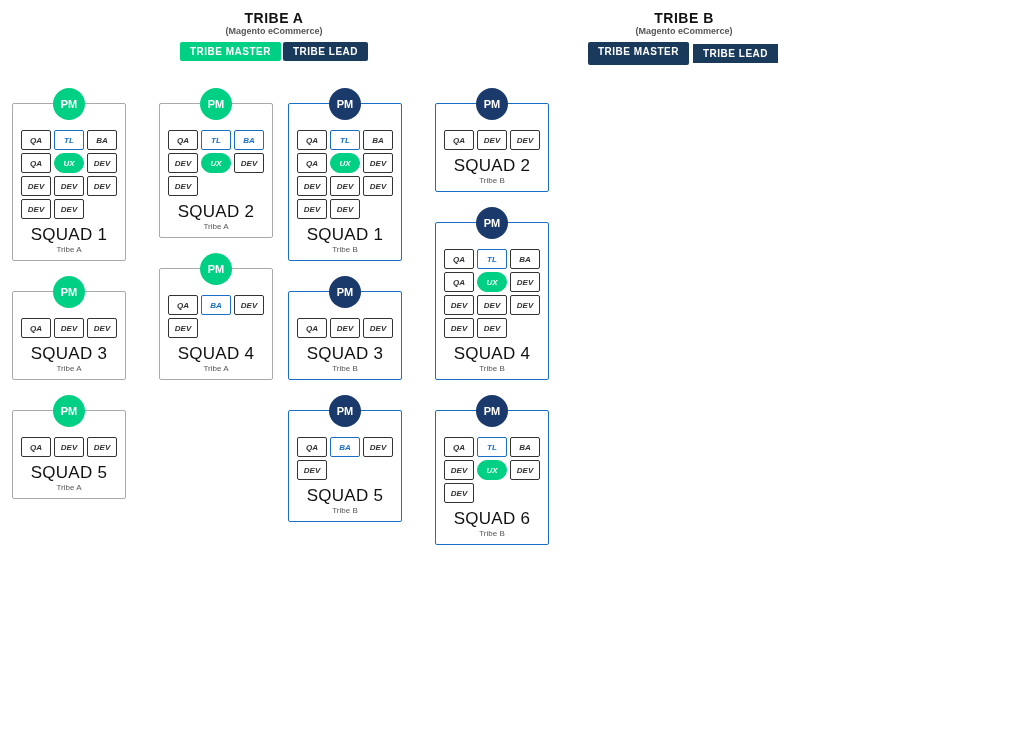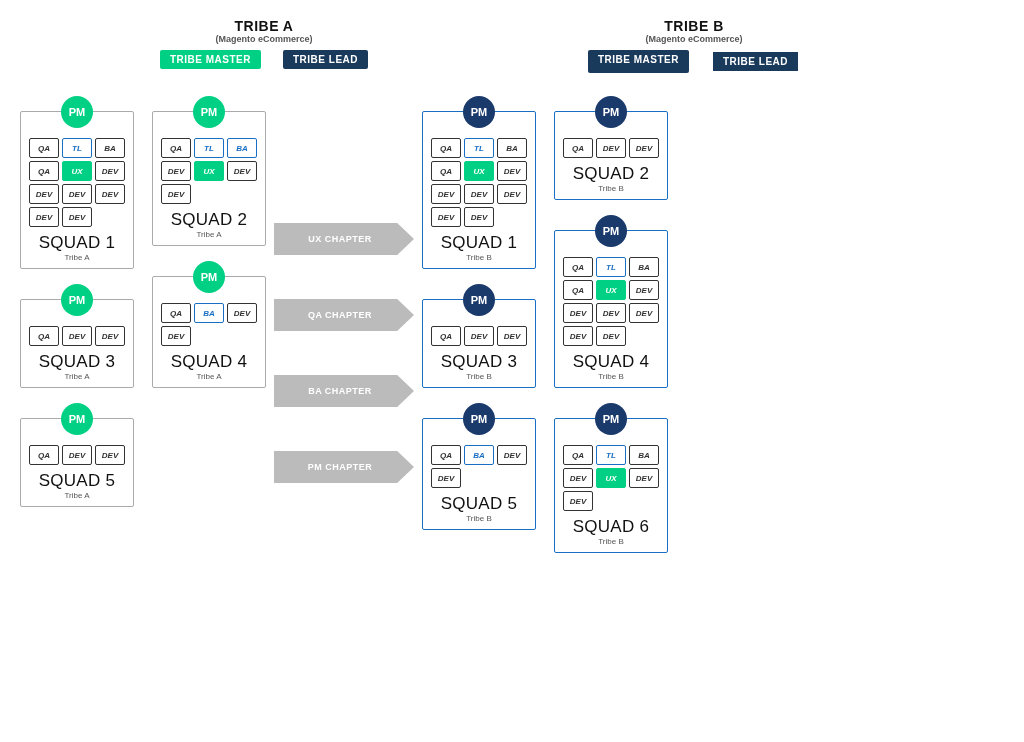--- a/index.html
+++ b/index.html
@@ -7,21 +7,21 @@
       background: #fff;
       font-family: Arial, sans-serif;
       width: 1024px;
       min-height: 742px;
       overflow: hidden;
     }
     .page {
       width: 960px;
       min-height: 742px;
       position: relative;
-      padding: 10px;
+      padding: 2px;
     }
 
     
     .tribes-header {
       display: flex;
       justify-content: center;
       gap: 220px;
       margin-bottom: 8px;
       padding-top: 8px;
     }
@@ -35,38 +35,38 @@
       color: #111;
     }
     .tribe-subtitle {
       font-size: 9px;
       color: #555;
       margin-bottom: 6px;
       font-weight: bold;
     }
     .tribe-badges {
       display: flex;
-      gap: 22px;
+      gap: 2px;
       justify-content: center;
     }
     .badge {
       padding: 4px 10px;
       font-size: 10px;
       font-weight: 900;
       letter-spacing: 0.5px;
       border-radius: 2px;
       color: #fff;
     }
     .badge-master-green { background: #00d084; }
     .badge-master-dark { background: #1a3a5c; }
 
     
     .main-layout {
       display: flex;
-      gap: 0px;
+      gap: 15px;
       align-items: flex-start;
       position: relative;
     }
 
     
     .col {
       display: flex;
       flex-direction: column;
       gap: 10px;
     }
@@ -121,21 +121,21 @@
       border-radius: 2px;
       display: flex;
       align-items: center;
       justify-content: center;
       font-size: 8px;
       font-weight: 700;
       color: #333;
       background: #fff;
     }
     .role-tag.tl { border-color: #1a6fc4; color: #1a6fc4; }
-    .role-tag.ux { background: #00d084; border-color: #00d084; color: #fff; }
+    .role-tag.ux { background: #00d084; border-color: #00d084; color: #fff; border-radius: 10px; }
     .role-tag.ba-blue { border-color: #1a6fc4; color: #1a6fc4; }
 
     .squad-name {
       text-align: center;
       font-size: 17px;
       font-weight: 400;
       letter-spacing: 0.3px;
       margin-top: 6px;
       color: #111;
     }
@@ -296,42 +296,20 @@
           <div class="role-row">
             <div class="role-tag">DEV</div>
           </div>
         </div>
         <div class="squad-name">SQUAD 4</div>
         <div class="squad-tribe">Tribe A</div>
       </div>
 
     </div>
 
-    <div class="chapters-col">
-      <div class="chapter-arrow">
-        <div class="arrow-shape">
-          <span class="arrow-label">UX CHAPTER</span>
-        </div>
-      </div>
-      <div class="chapter-arrow">
-        <div class="arrow-shape">
-          <span class="arrow-label">QA CHAPTER</span>
-        </div>
-      </div>
-      <div class="chapter-arrow">
-        <div class="arrow-shape">
-          <span class="arrow-label">BA CHAPTER</span>
-        </div>
-      </div>
-      <div class="chapter-arrow">
-        <div class="arrow-shape">
-          <span class="arrow-label">PM CHAPTER</span>
-        </div>
-      </div>
-    </div>
 
     <div class="col" style="margin-top:10px;">
 
       <div class="squad-card tribe-b" style="margin-top:20px;">
         <div class="pm-circle pm-blue">PM</div>
         <div class="role-grid">
           <div class="role-row">
             <div class="role-tag">QA</div>
             <div class="role-tag tl">TL</div>
             <div class="role-tag">BA</div>

